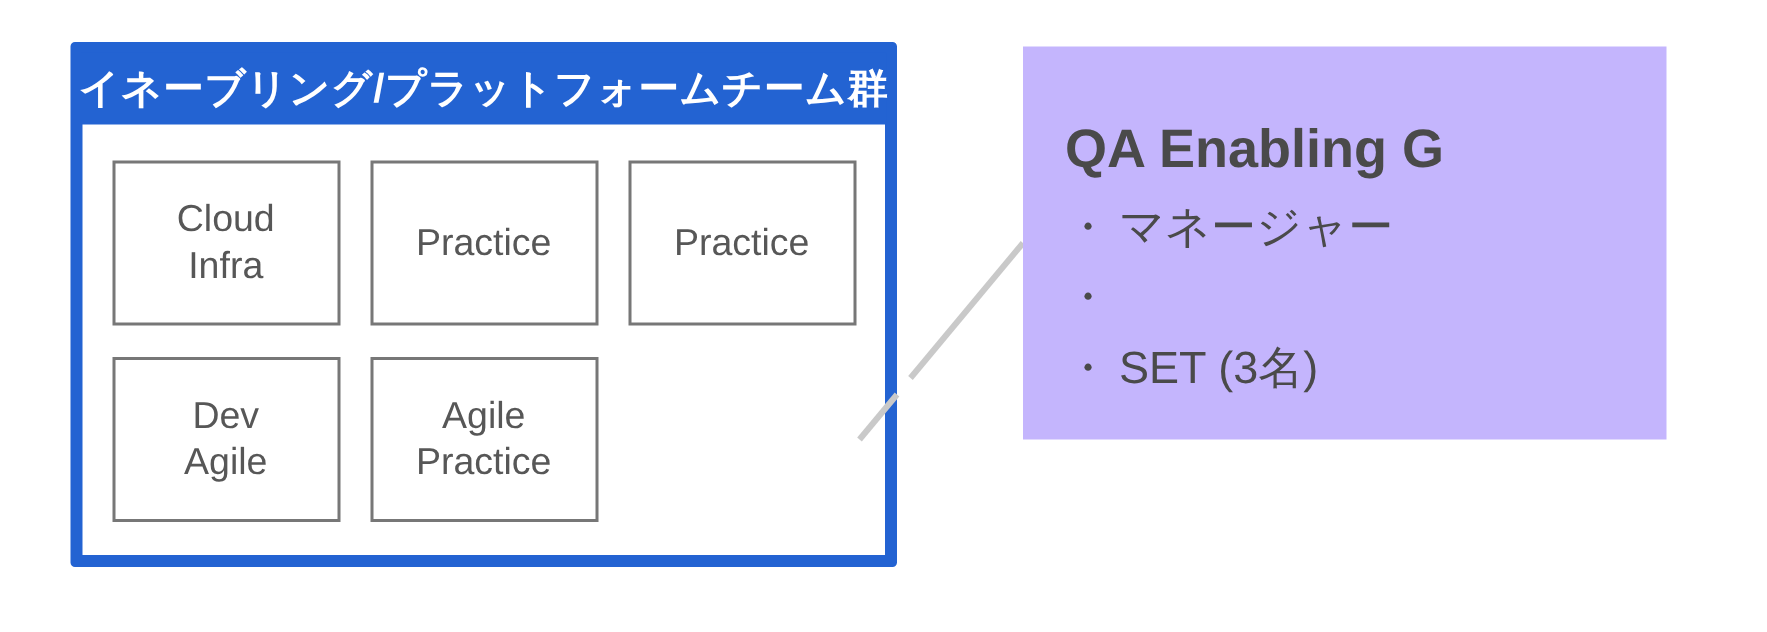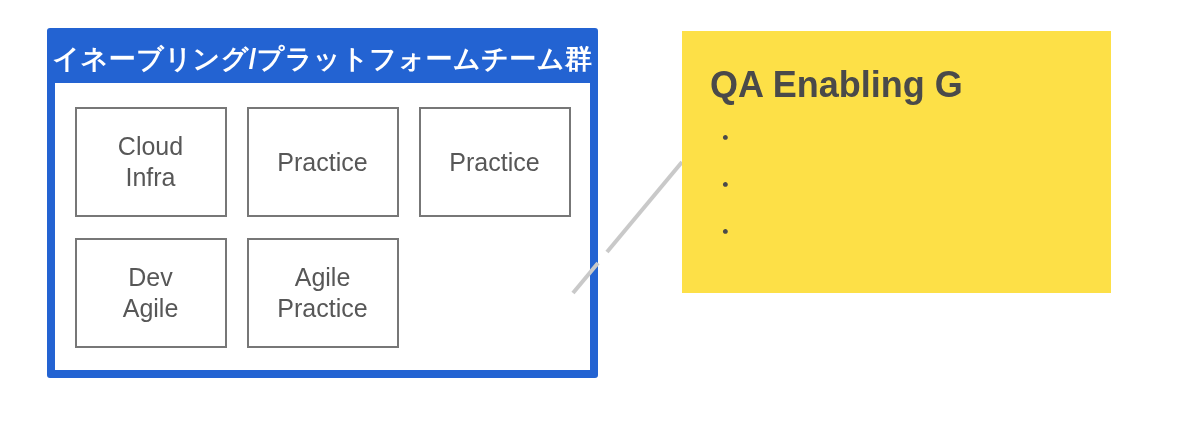--- a/index.html
+++ b/index.html
@@ -52,22 +52,22 @@
   
   .connector{
     position:absolute;left:0;top:0;
     pointer-events:none;
   }
   
   .note-box{
     position:absolute;left:682px;top:31px;
     width:429px;height:262px;
     box-sizing:border-box;
-    background:#fde047;
-    padding:32px 28px;
+    background:#c4b5fd;
+    padding:46px 28px;
     color:#4A4A4A;
   }
   .note-title{
     font-size:36px;
     font-weight:bold;
     line-height:44px;
     white-space:nowrap;
   }
   .note-list{margin-top:7px;}
   .note-item{
@@ -102,23 +102,25 @@
     <line x1="573" y1="293" x2="598" y2="263" stroke-width="4" stroke="#C9C9C9"></line>
 
     <line x1="607" y1="252" x2="682" y2="162" stroke-width="4" stroke="#C9C9C9"></line>
   </svg>
 
   <div class="note-box">
     <div class="note-title">QA Enabling G</div>
     <div class="note-list">
       <div class="note-item">
         <span class="bullet">・</span>
+        <span>マネージャー</span>
       </div>
       <div class="note-item">
         <span class="bullet">・</span>
       </div>
       <div class="note-item">
         <span class="bullet">・</span>
+        <span>SET (3名)</span>
       </div>
     </div>
   </div>
 
 </div>
 
 </body></html>

